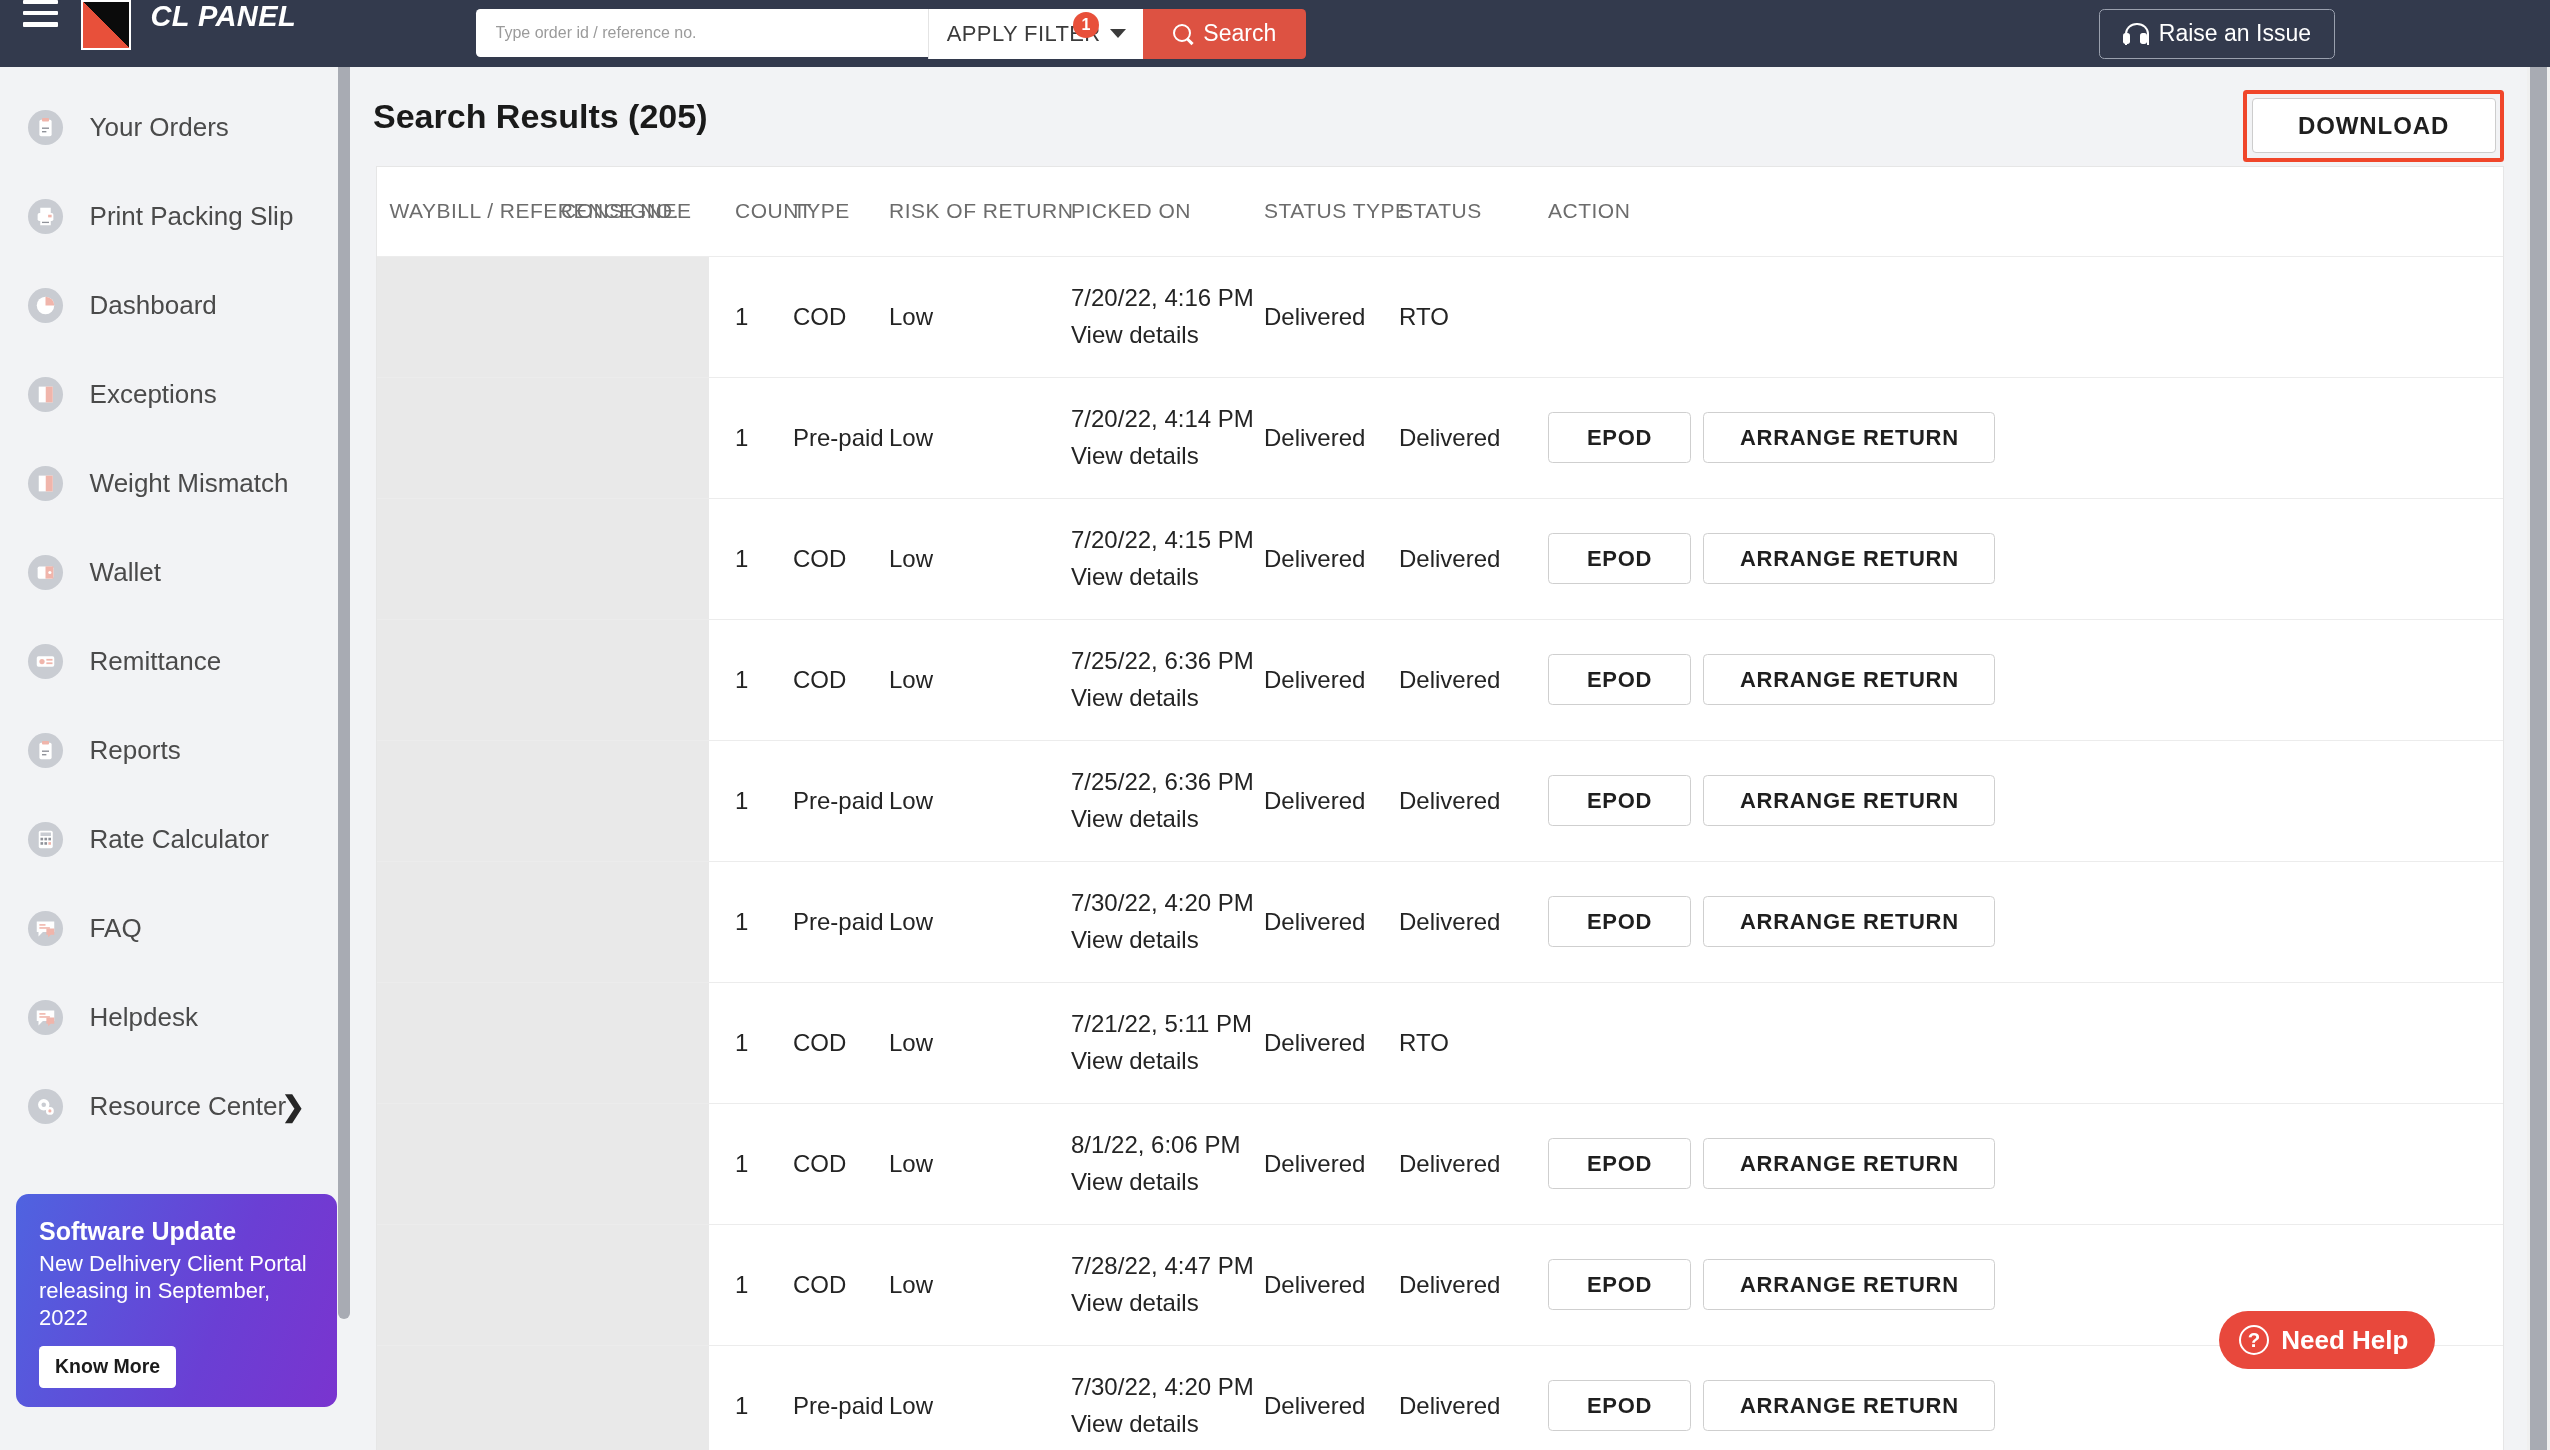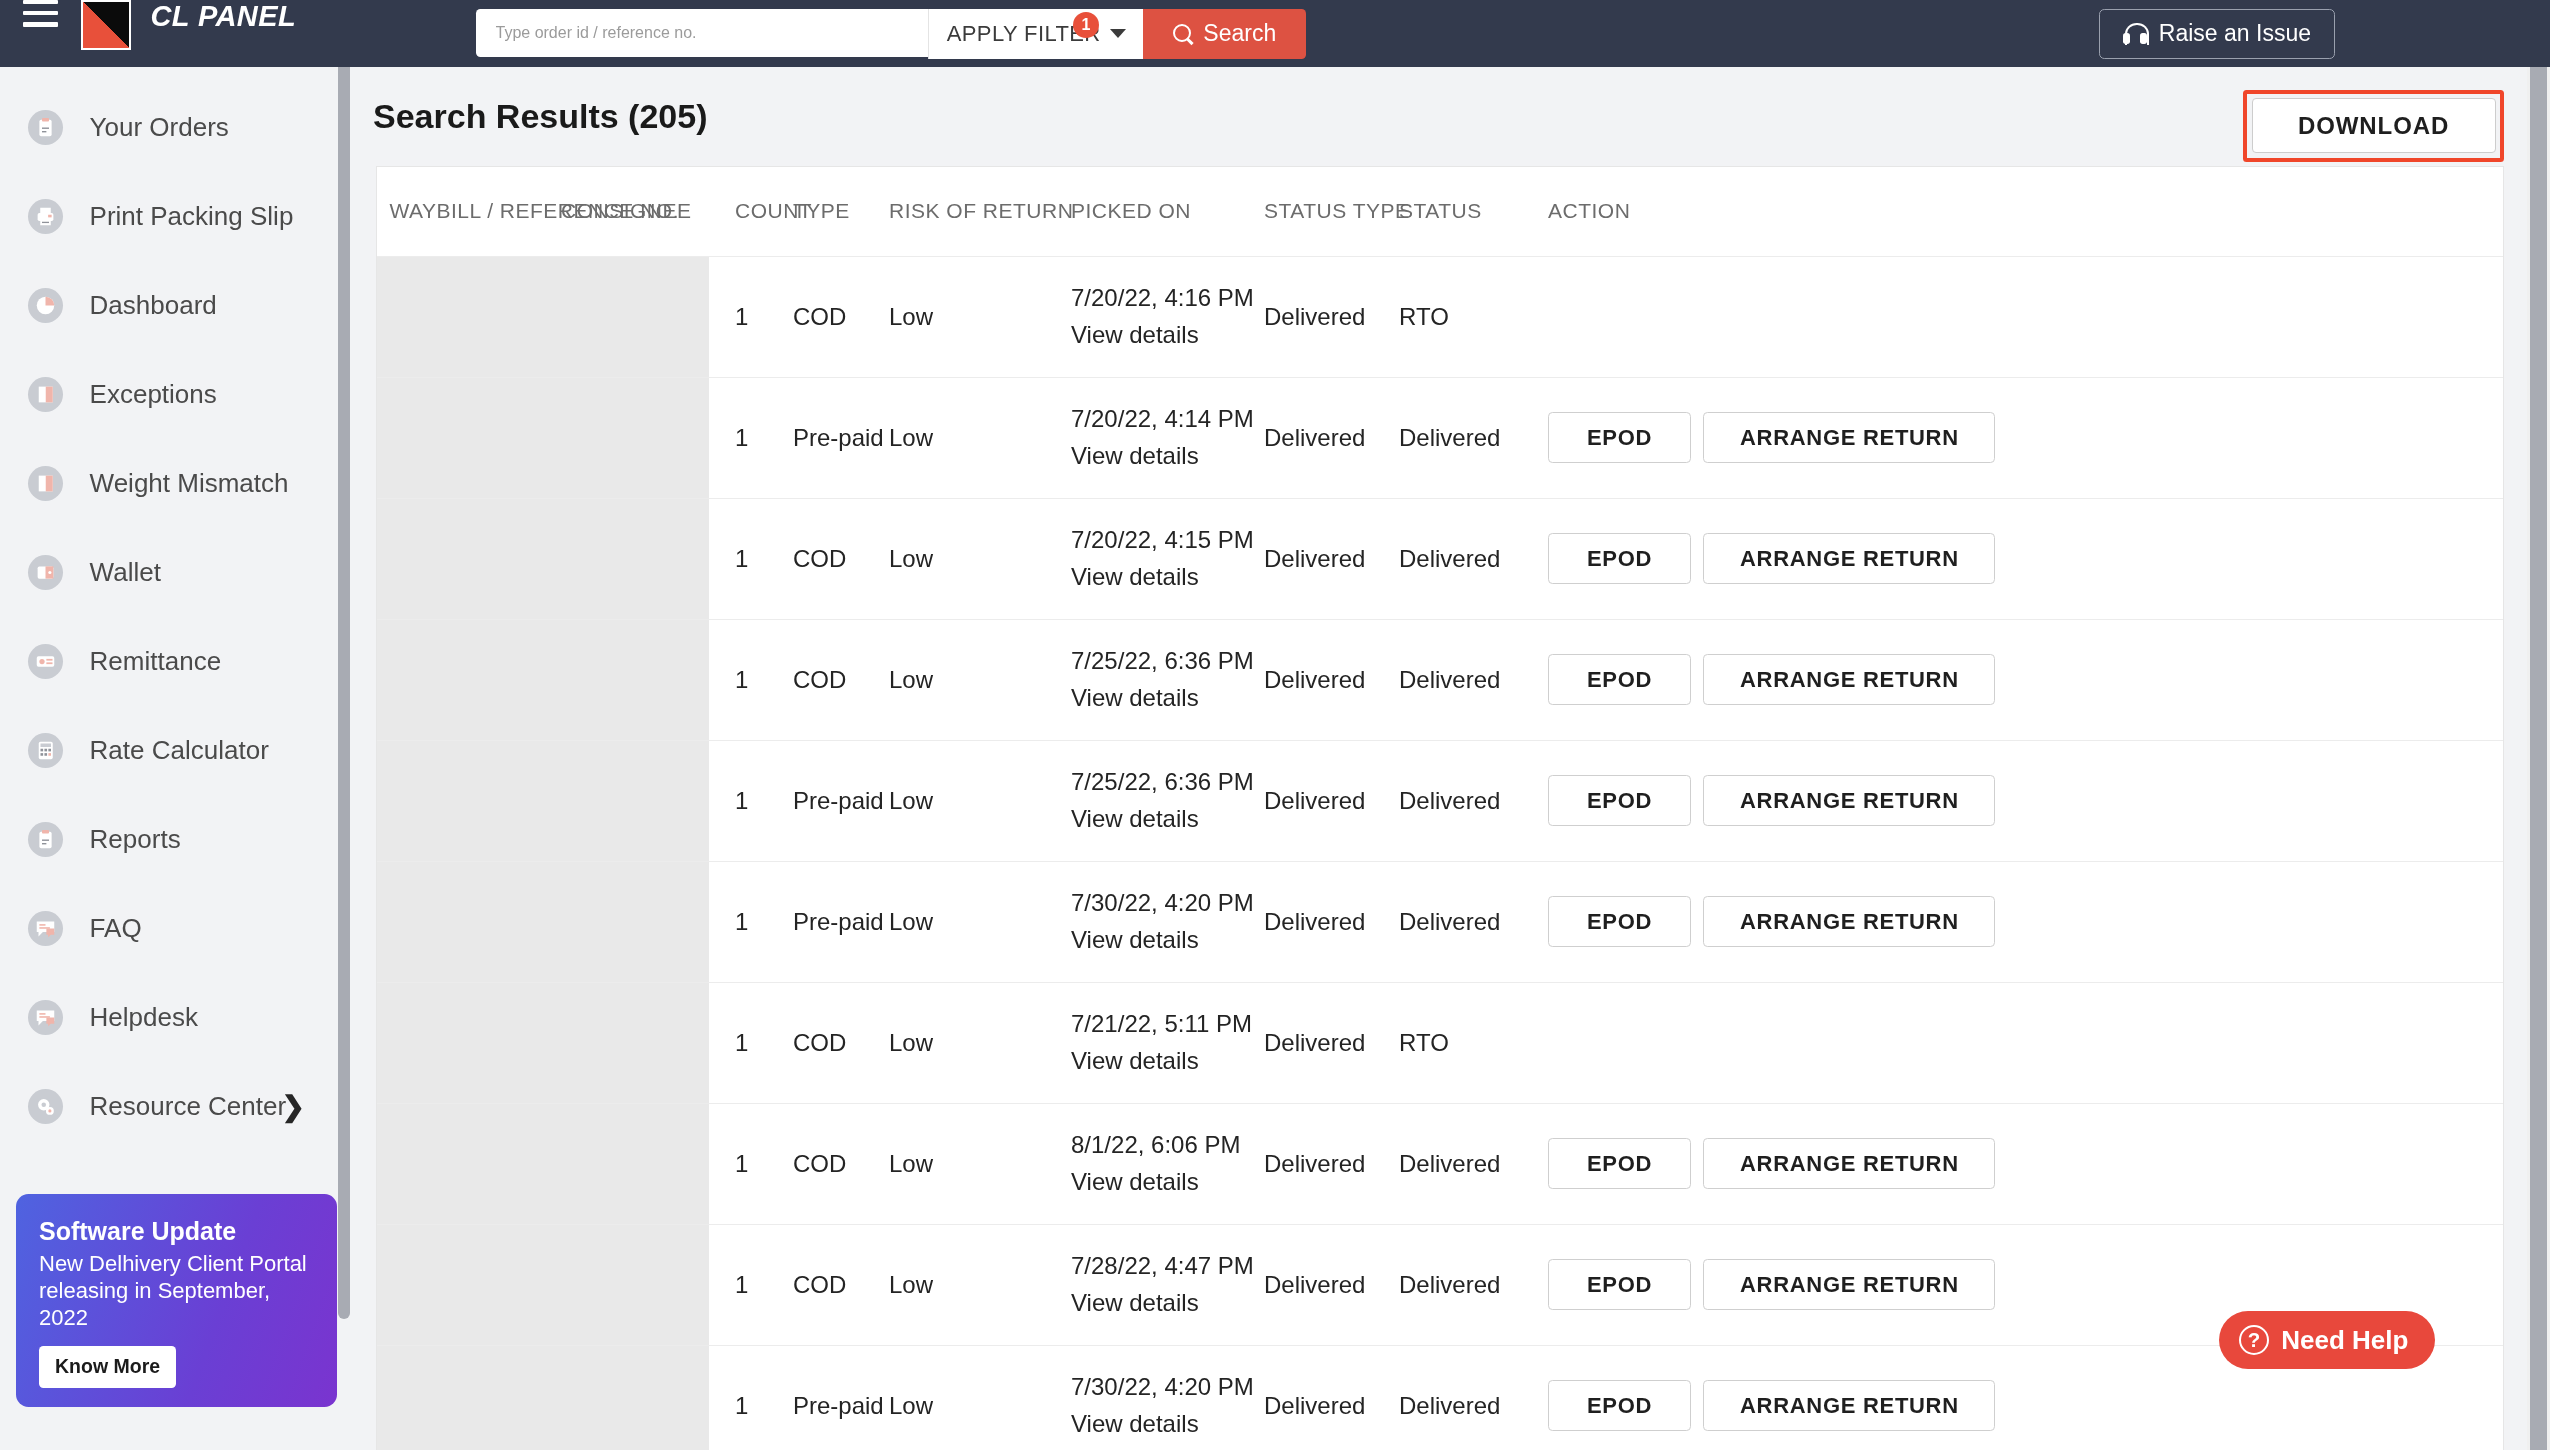--- a/index.html
+++ b/index.html
@@ -345,43 +345,43 @@
             <rect x="2" y="6" width="20" height="12" rx="2" fill="#fff"></rect>
             <circle cx="8" cy="12" r="3" fill="#f0b5ab"></circle>
             <rect x="13" y="9" width="7" height="2" fill="#f0b5ab"></rect>
             <rect x="13" y="13" width="7" height="2" fill="#f0b5ab"></rect>
           </svg>
         </span>
         <span class="nav-label">Remittance</span>
       </div>
       <div class="nav-item">
         <span class="nav-icon">
+          <svg width="21" height="21" viewBox="0 0 24 24">
+            <rect x="5" y="3" width="14" height="19" rx="2" fill="#fff"></rect>
+            <rect x="8" y="1" width="8" height="4" rx="1" fill="#f0b5ab"></rect>
+            <rect x="8" y="12" width="8" height="1.6" fill="#8f9299"></rect>
+            <rect x="8" y="16" width="5" height="1.6" fill="#8f9299"></rect>
+          </svg>
+        </span>
+        <span class="nav-label">Reports</span>
+      </div>
+      <div class="nav-item">
+        <span class="nav-icon">
           <svg width="19.5" height="21" viewBox="0 0 22 24">
             <rect x="3" y="2" width="16" height="20" rx="2" fill="#fff"></rect>
             <rect x="5" y="4" width="12" height="4" fill="#c9ccd2"></rect>
             <rect x="5" y="10" width="3" height="3" fill="#8f9299"></rect>
             <rect x="9.5" y="10" width="3" height="3" fill="#8f9299"></rect>
             <rect x="14" y="10" width="3" height="3" fill="#8f9299"></rect>
             <rect x="5" y="15" width="3" height="3" fill="#8f9299"></rect>
             <rect x="9.5" y="15" width="3" height="3" fill="#8f9299"></rect>
             <rect x="14" y="15" width="3" height="3" fill="#f0b5ab"></rect>
           </svg>
         </span>
         <span class="nav-label">Rate Calculator</span>
-      </div>
-      <div class="nav-item">
-        <span class="nav-icon">
-          <svg width="21" height="21" viewBox="0 0 24 24">
-            <rect x="5" y="3" width="14" height="19" rx="2" fill="#fff"></rect>
-            <rect x="8" y="1" width="8" height="4" rx="1" fill="#f0b5ab"></rect>
-            <rect x="8" y="12" width="8" height="1.6" fill="#8f9299"></rect>
-            <rect x="8" y="16" width="5" height="1.6" fill="#8f9299"></rect>
-          </svg>
-        </span>
-        <span class="nav-label">Reports</span>
       </div>
       <div class="nav-item">
         <span class="nav-icon">
           <svg width="21" height="21" viewBox="0 0 24 24">
             <path d="M2 4h20v12H9l-5 5v-5H2z" fill="#fff"></path>
             <rect x="5" y="7" width="7" height="1.8" fill="#f0b5ab"></rect>
             <rect x="5" y="10.5" width="12" height="1.8" fill="#f0b5ab"></rect>
             <path d="M13 12h9v7H18l-3 3v-3h-2z" fill="#f0b5ab"></path>
           </svg>
         </span>

